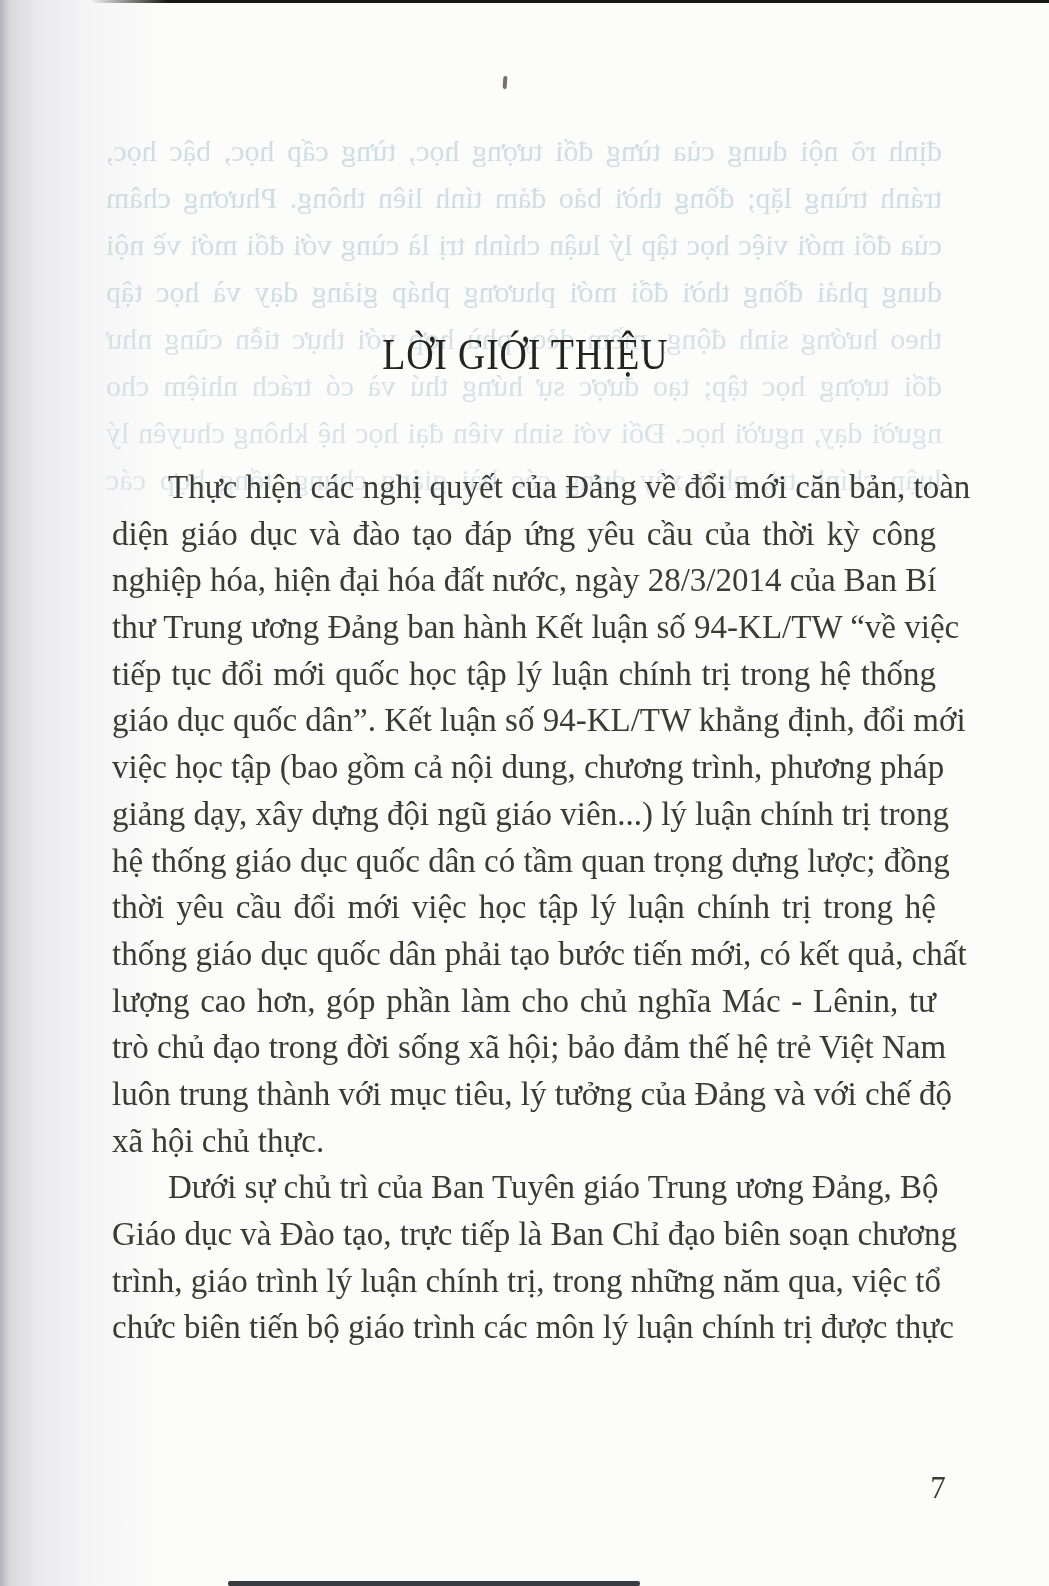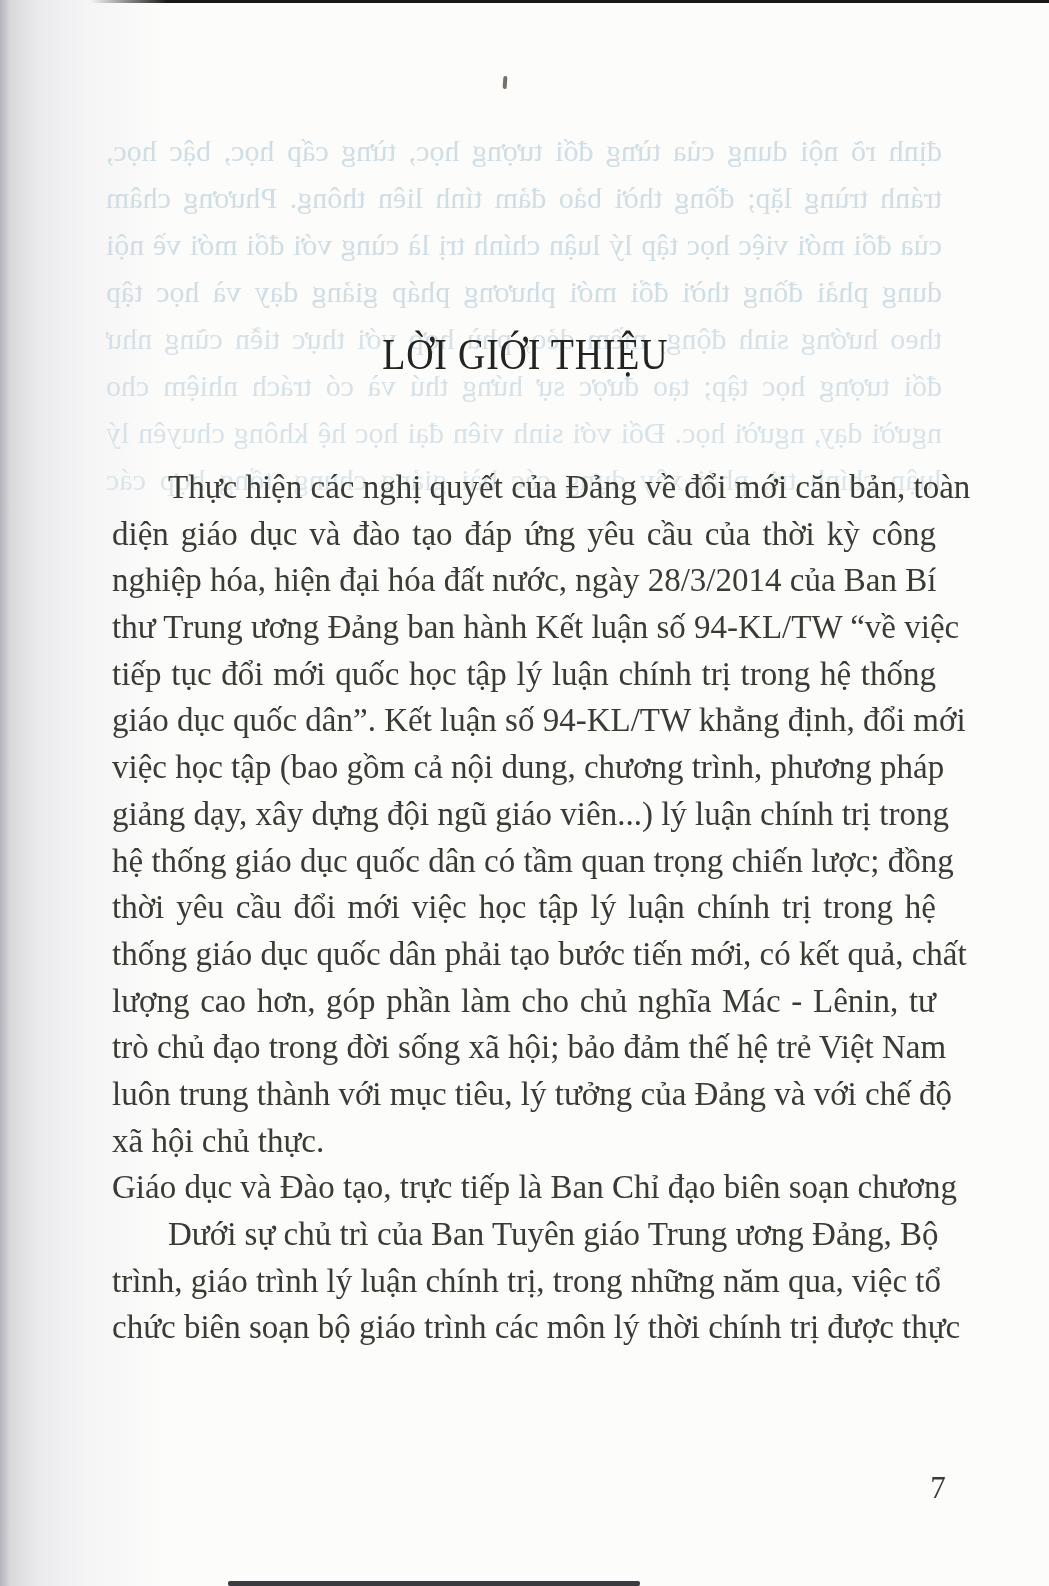--- a/index.html
+++ b/index.html
@@ -127,31 +127,31 @@
   <div class="body-block">
     <div>
       <div class="line indent">Thực hiện các nghị quyết của Đảng về đổi mới căn bản, toàn</div>
       <div class="line">diện giáo dục và đào tạo đáp ứng yêu cầu của thời kỳ công</div>
       <div class="line">nghiệp hóa, hiện đại hóa đất nước, ngày 28/3/2014 của Ban Bí</div>
       <div class="line">thư Trung ương Đảng ban hành Kết luận số 94-KL/TW “về việc</div>
       <div class="line">tiếp tục đổi mới quốc học tập lý luận chính trị trong hệ thống</div>
       <div class="line">giáo dục quốc dân”. Kết luận số 94-KL/TW khẳng định, đổi mới</div>
       <div class="line">việc học tập (bao gồm cả nội dung, chương trình, phương pháp</div>
       <div class="line">giảng dạy, xây dựng đội ngũ giáo viên...) lý luận chính trị trong</div>
-      <div class="line">hệ thống giáo dục quốc dân có tầm quan trọng chiến lược; đồng</div>
+      <div class="line">hệ thống giáo dục quốc dân có tầm quan trọng dựng lược; đồng</div>
       <div class="line">thời yêu cầu đổi mới việc học tập lý luận chính trị trong hệ</div>
       <div class="line">thống giáo dục quốc dân phải tạo bước tiến mới, có kết quả, chất</div>
       <div class="line">lượng cao hơn, góp phần làm cho chủ nghĩa Mác - Lênin, tư</div>
       <div class="line">trò chủ đạo trong đời sống xã hội; bảo đảm thế hệ trẻ Việt Nam</div>
       <div class="line">luôn trung thành với mục tiêu, lý tưởng của Đảng và với chế độ</div>
       <div class="line para-end">xã hội chủ thực.</div>
     </div>
     <div>
+      <div class="line indent">Dưới sự chủ trì của Ban Tuyên giáo Trung ương Đảng, Bộ</div>
       <div class="line">Giáo dục và Đào tạo, trực tiếp là Ban Chỉ đạo biên soạn chương</div>
-      <div class="line indent">Dưới sự chủ trì của Ban Tuyên giáo Trung ương Đảng, Bộ</div>
       <div class="line">trình, giáo trình lý luận chính trị, trong những năm qua, việc tổ</div>
-      <div class="line">chức biên soạn bộ giáo trình các môn lý thời chính trị được thực</div>
+      <div class="line">chức biên tiến bộ giáo trình các môn lý luận chính trị được thực</div>
     </div>
   </div>
 
   <div class="page-number">7</div>
 
 </div>
 
 </body></html>

